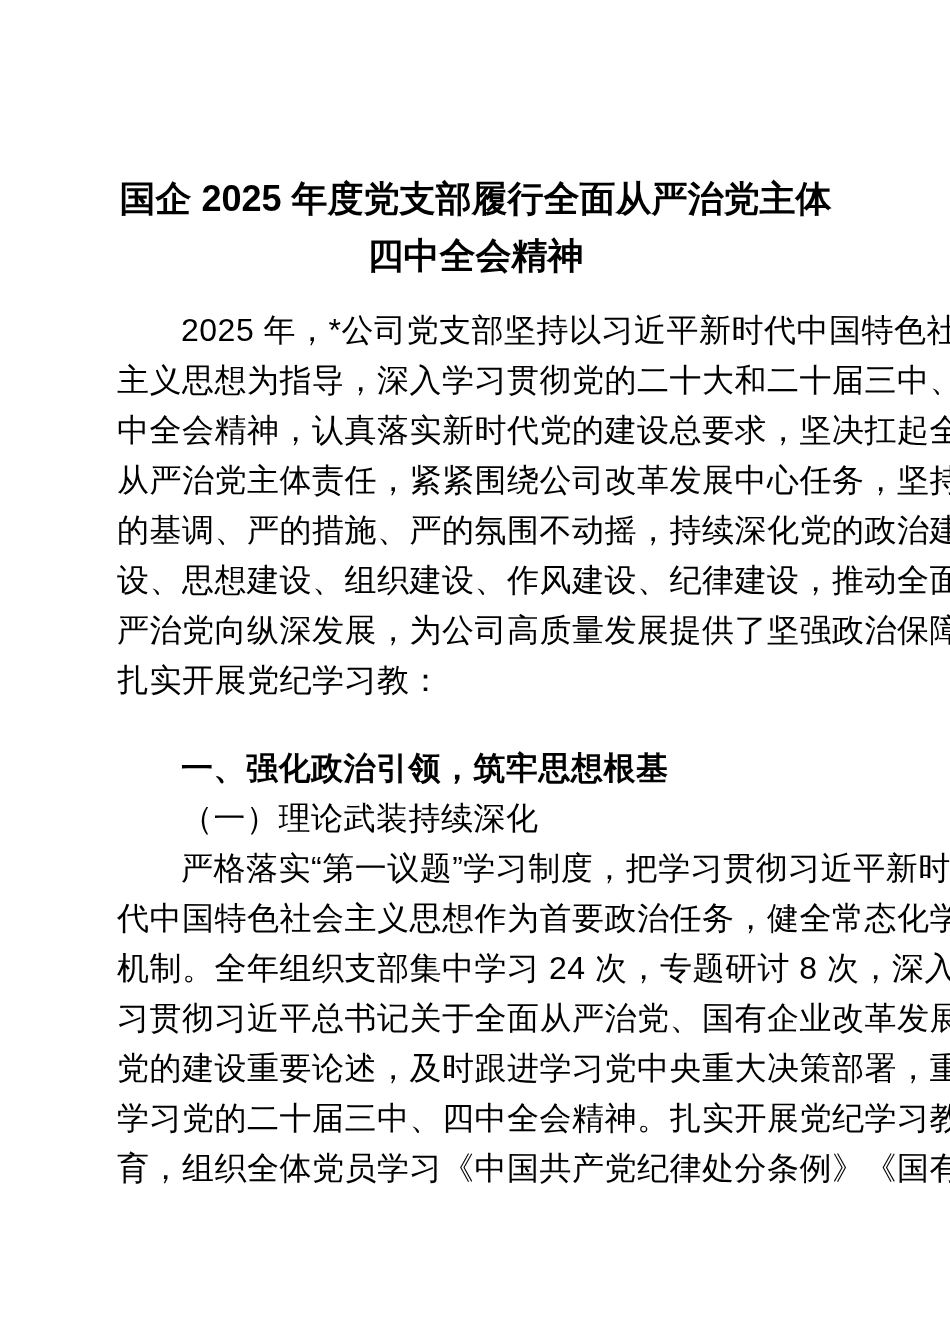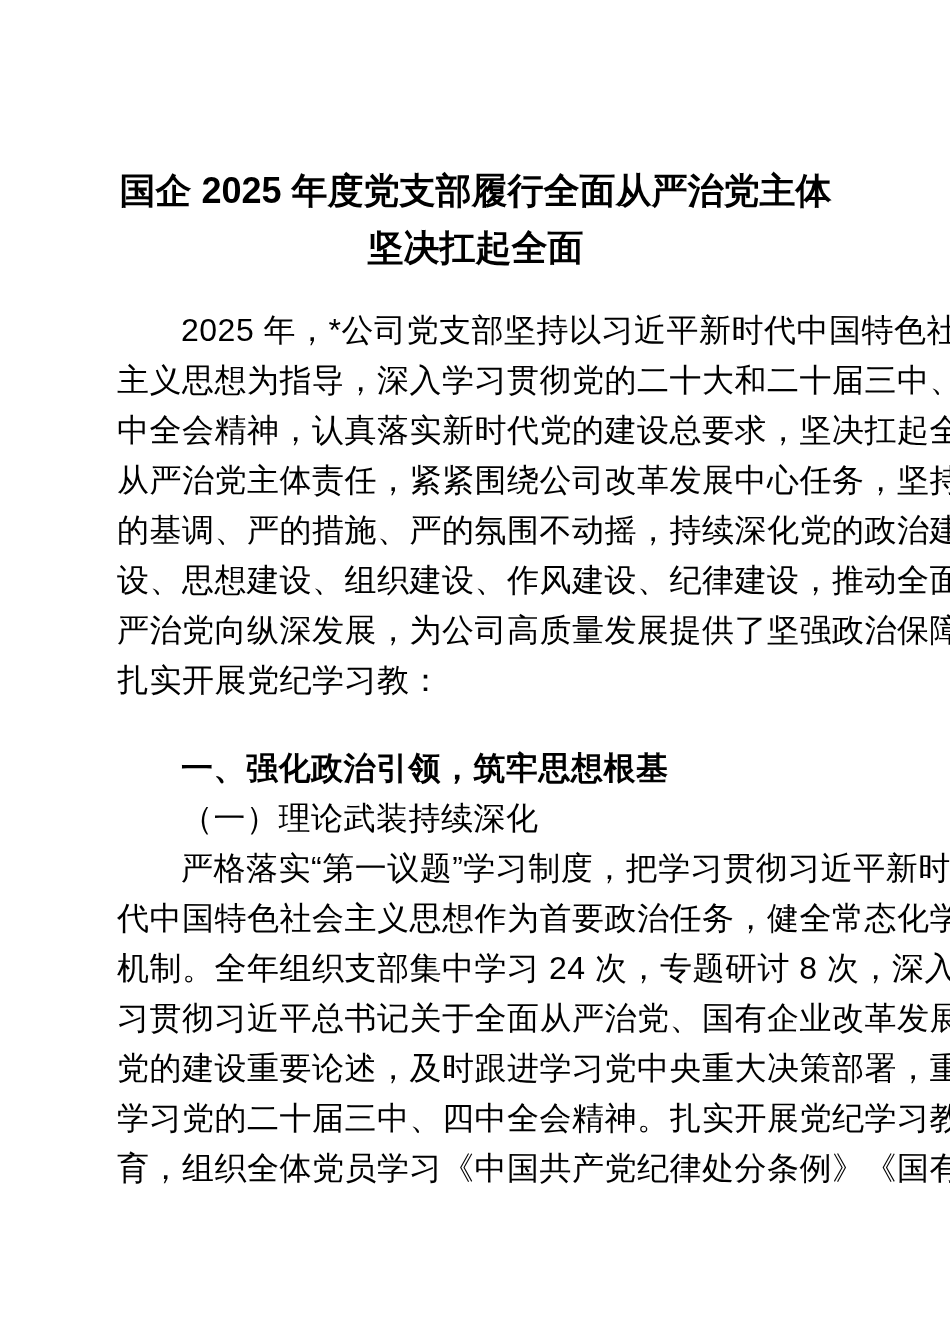--- a/index.html
+++ b/index.html
@@ -12,21 +12,21 @@
     width: 950px;
     height: 1344px;
     background: #ffffff;
     overflow: hidden;
     font-family: "Liberation Sans", "DejaVu Sans", sans-serif;
     color: #000000;
   }
   .doc-title {
     position: absolute;
     left: 117px;
-    top: 162px;
+    top: 170px;
     width: 717px;
   }
   .title-line {
     height: 57px;
     line-height: 57px;
     font-size: 36px;
     font-weight: 700;
     text-align: center;
     white-space: pre;
     color: #000000;
@@ -49,21 +49,21 @@
   .line.h1 { font-weight: 700; text-indent: 64px; margin-top: 38px; }
   .line.h2 { text-indent: 64px; }
 </style>
 </head>
 <body>
 
 <div class="canvas">
 
   <div class="doc-title">
       <div class="title-line">国企 2025 年度党支部履行全面从严治党主体</div>
-      <div class="title-line">坚决扛起全面</div>
+      <div class="title-line">四中全会精神</div>
     </div>
 
   <div class="doc-body">
       <div class="line p-first">2025 年，*公司党支部坚持以习近平新时代中国特色社会</div>
       <div class="line p">主义思想为指导，深入学习贯彻党的二十大和二十届三中、四</div>
       <div class="line p">中全会精神，认真落实新时代党的建设总要求，坚决扛起全面</div>
       <div class="line p">从严治党主体责任，紧紧围绕公司改革发展中心任务，坚持严</div>
       <div class="line p">的基调、严的措施、严的氛围不动摇，持续深化党的政治建</div>
       <div class="line p">设、思想建设、组织建设、作风建设、纪律建设，推动全面从</div>
       <div class="line p">严治党向纵深发展，为公司高质量发展提供了坚强政治保障。</div>

